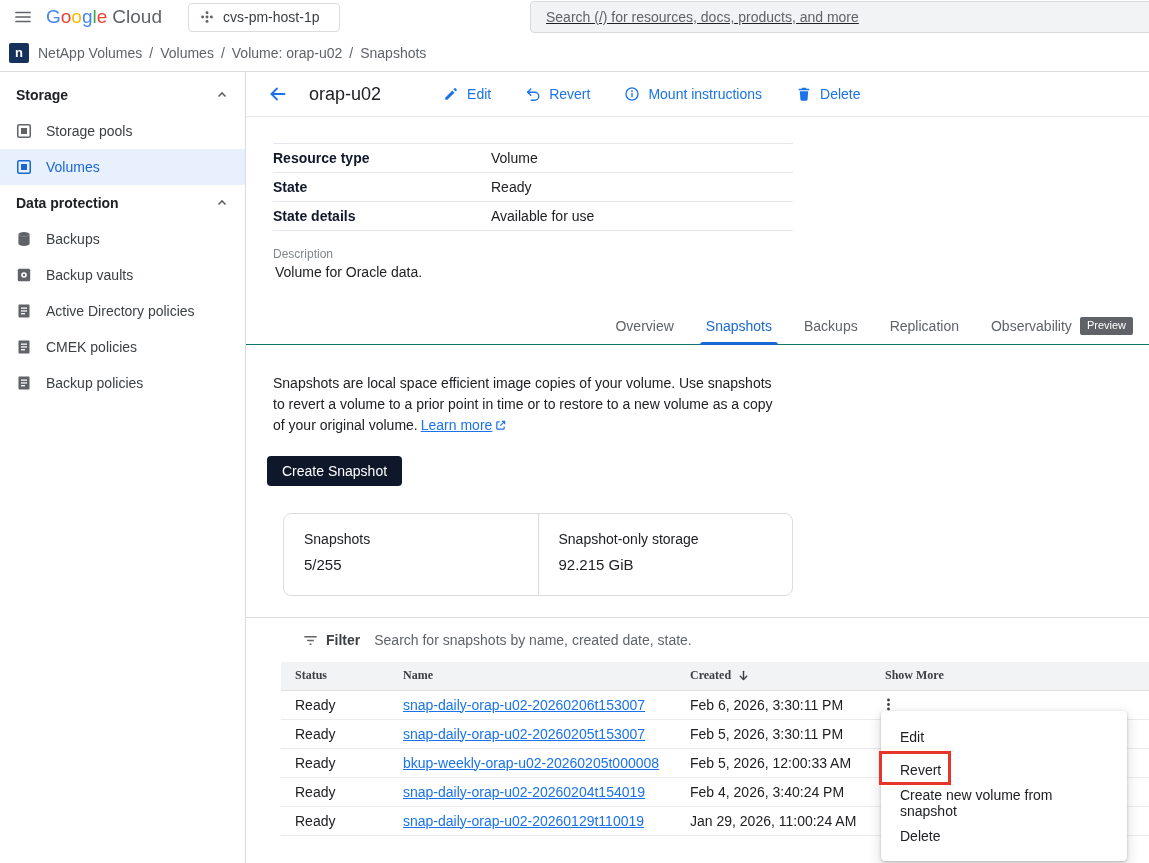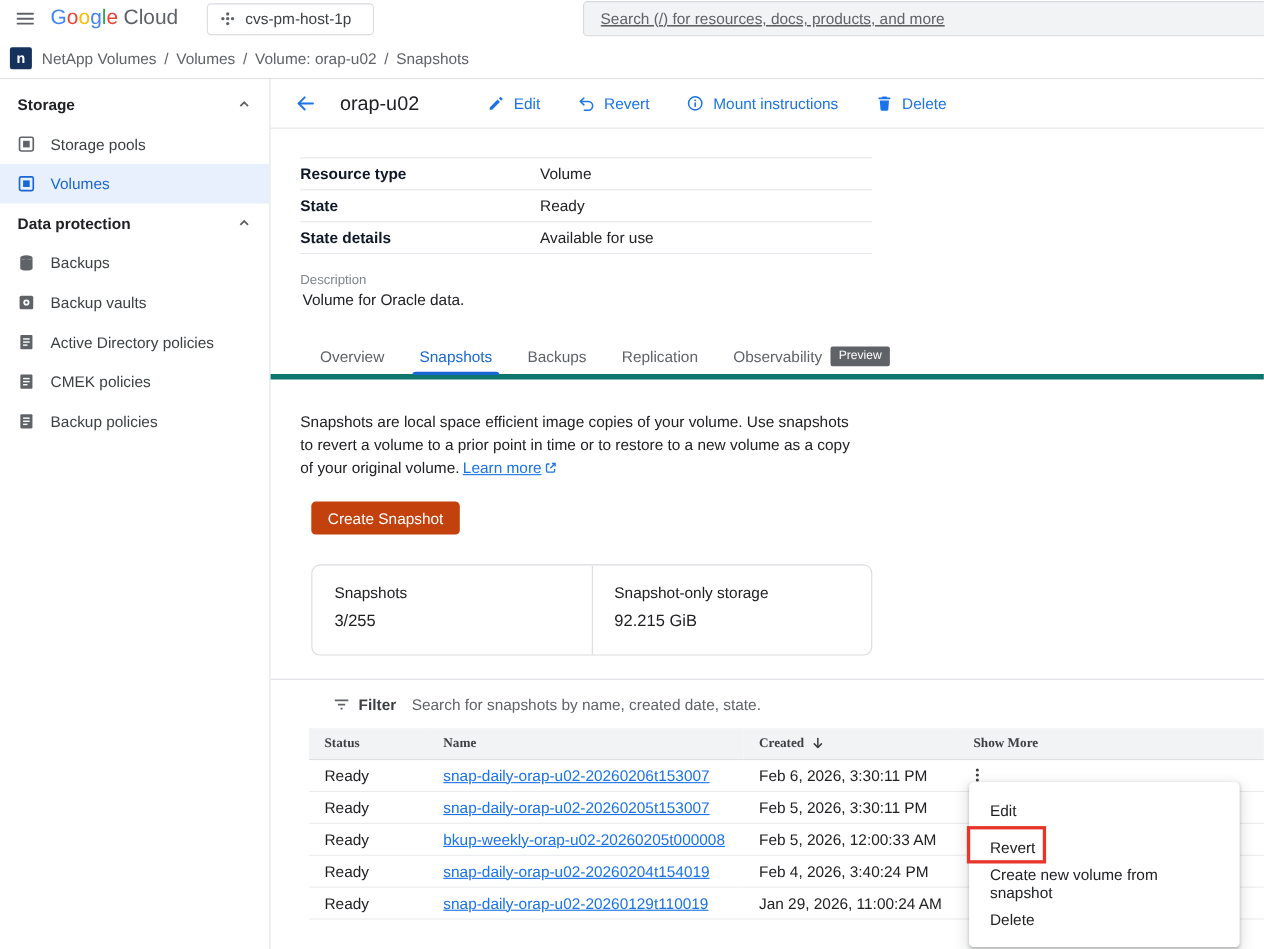--- a/index.html
+++ b/index.html
@@ -50,32 +50,32 @@
   .action-btn{display:flex;align-items:center;gap:8px;background:none;border:none;color:#1a73e8;font-weight:500;cursor:pointer;}
 
   .details-table{width:520px;margin:26px 0 0 27px;border-top:1px solid #e4e7eb;}
   .detail-row{height:29px;display:flex;align-items:center;border-bottom:1px solid #e4e7eb;}
   .detail-label{width:218px;font-weight:700;color:#0f172a;}
   .detail-value{color:#202124;}
 
   .desc-label{margin:16px 0 0 27px;font-size:12px;color:#80868b;}
   .desc-value{margin:3px 0 0 29px;color:#202124;}
 
-  .tabs{display:flex;align-items:stretch;height:38px;margin-top:27px;padding-left:29px;border-bottom:5px solid #0f766e;}
+  .tabs{display:flex;align-items:stretch;height:38px;margin-top:27px;padding-left:29px;border-bottom:1px solid #0f766e;justify-content:flex-end;}
   .tab{display:flex;align-items:center;gap:8px;padding:0 16px;color:#5f6368;font-weight:500;cursor:pointer;position:relative;}
   .tab.selected{color:#1967d2;}
   .tab.selected::after{content:"";position:absolute;left:10px;right:10px;bottom:-1px;height:3px;background:#1967d2;
        border-radius:3px 3px 0 0;}
   .badge{background:#5f6368;color:#fff;font-size:11px;padding:3.5px 7px;border-radius:2px;line-height:1;font-weight:500;}
 
   .intro{width:514px;margin:28px 0 0 27px;line-height:21px;color:#202124;}
   .link{color:#1a73e8;text-decoration:underline;cursor:pointer;white-space:nowrap;margin-left:3px;}
   .ext{display:inline-block;vertical-align:-1px;margin-left:3px;}
 
-  .primary-btn{margin:20px 0 0 37px;height:30px;padding:0 15px;background:#c2410c;color:#fff;border:none;border-radius:4px;
+  .primary-btn{margin:20px 0 0 21px;height:30px;padding:0 15px;background:#0f172a;color:#fff;border:none;border-radius:4px;
        font-weight:500;cursor:pointer;}
 
   .stats-card{display:flex;width:510px;height:83px;margin:27px 0 0 37px;border:1px solid #dadce0;border-radius:8px;overflow:hidden;}
   .stat{flex:1;padding:17px 20px;}
   .stat + .stat{border-left:1px solid #dadce0;}
   .stat-label{color:#202124;}
   .stat-value{margin-top:9px;font-size:15px;color:#202124;}
 
   .table-section{margin-top:21px;border-top:1px solid #dadce0;}
   .filter-row{height:44px;display:flex;align-items:center;padding:0 24px 0 56px;gap:7px;}
@@ -319,21 +319,21 @@
           <path d="M5 2H2.8c-.5 0-.8.3-.8.8v6.4c0 .5.3.8.8.8h6.4c.5 0 .8-.3.8-.8V7"></path>
           <path d="M7.5 1.5h3v3"></path>
           <path d="M10.3 1.7L5.8 6.2"></path>
         </svg></span></p>
 
   <button class="primary-btn">Create Snapshot</button>
 
   <div class="stats-card">
     <div class="stat">
       <div class="stat-label">Snapshots</div>
-      <div class="stat-value">3/255</div>
+      <div class="stat-value">5/255</div>
     </div>
     <div class="stat">
       <div class="stat-label">Snapshot-only storage</div>
       <div class="stat-value">92.215 GiB</div>
     </div>
   </div>
 
   <div class="table-section">
     <div class="filter-row">
       <svg width="17" height="17" viewBox="0 0 18 18" fill="none" stroke="#5f6368" stroke-width="1.6">

